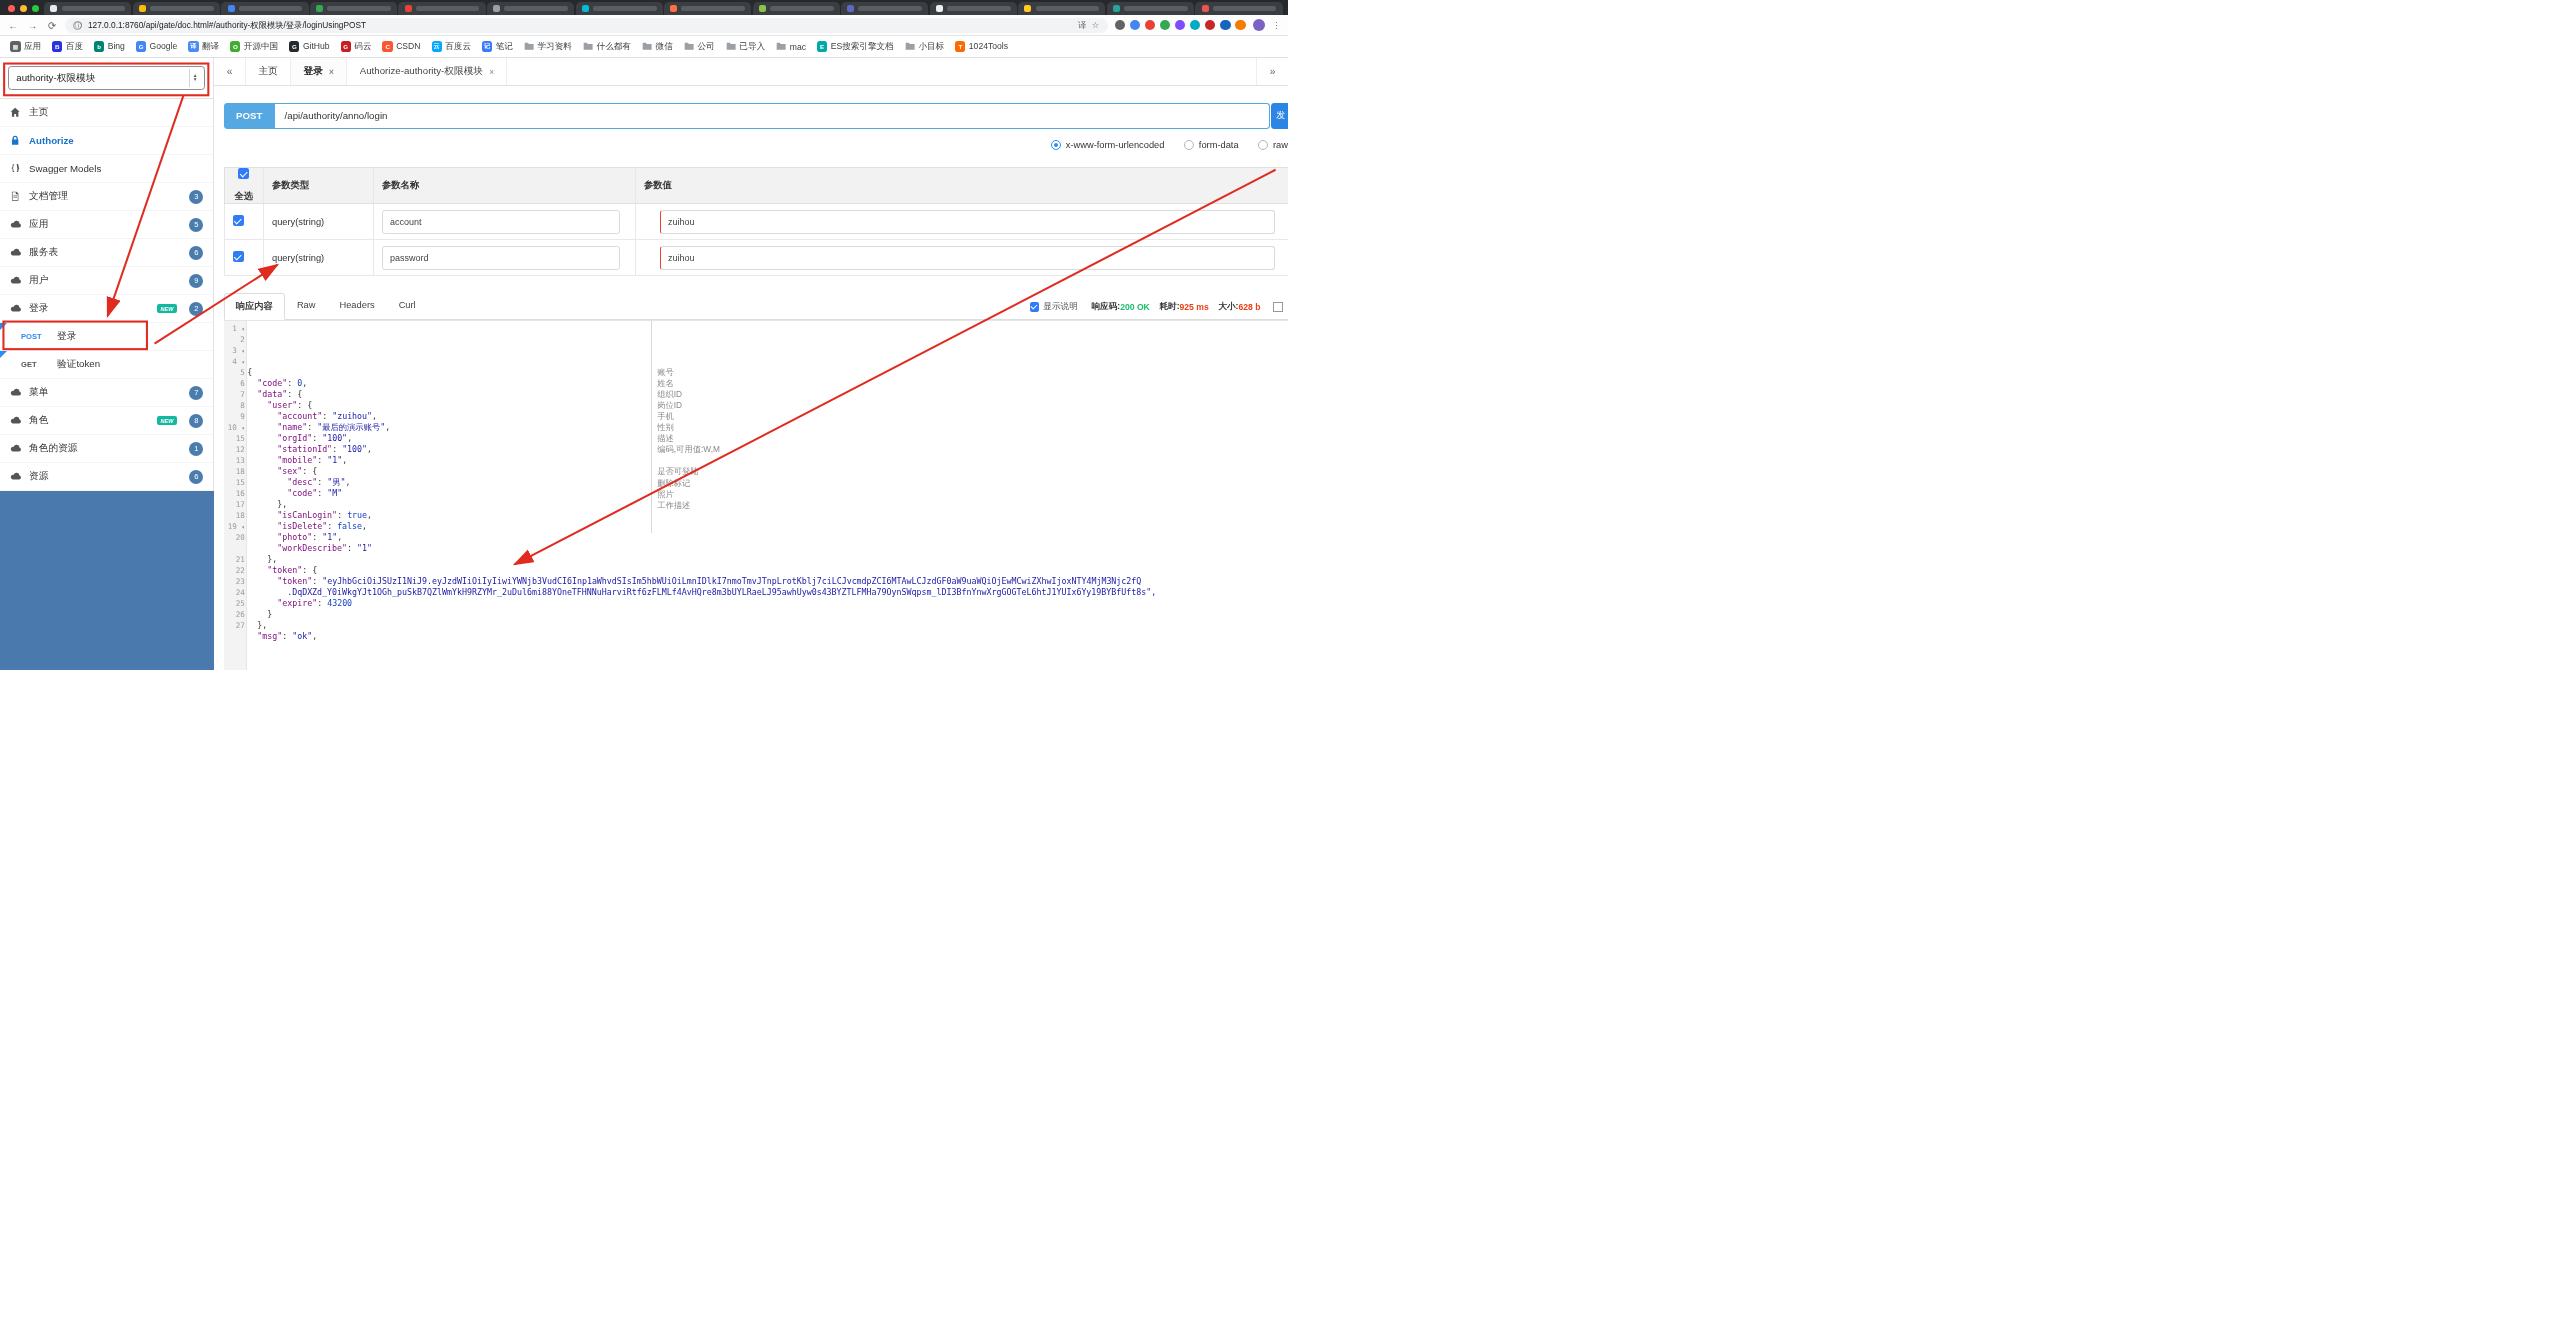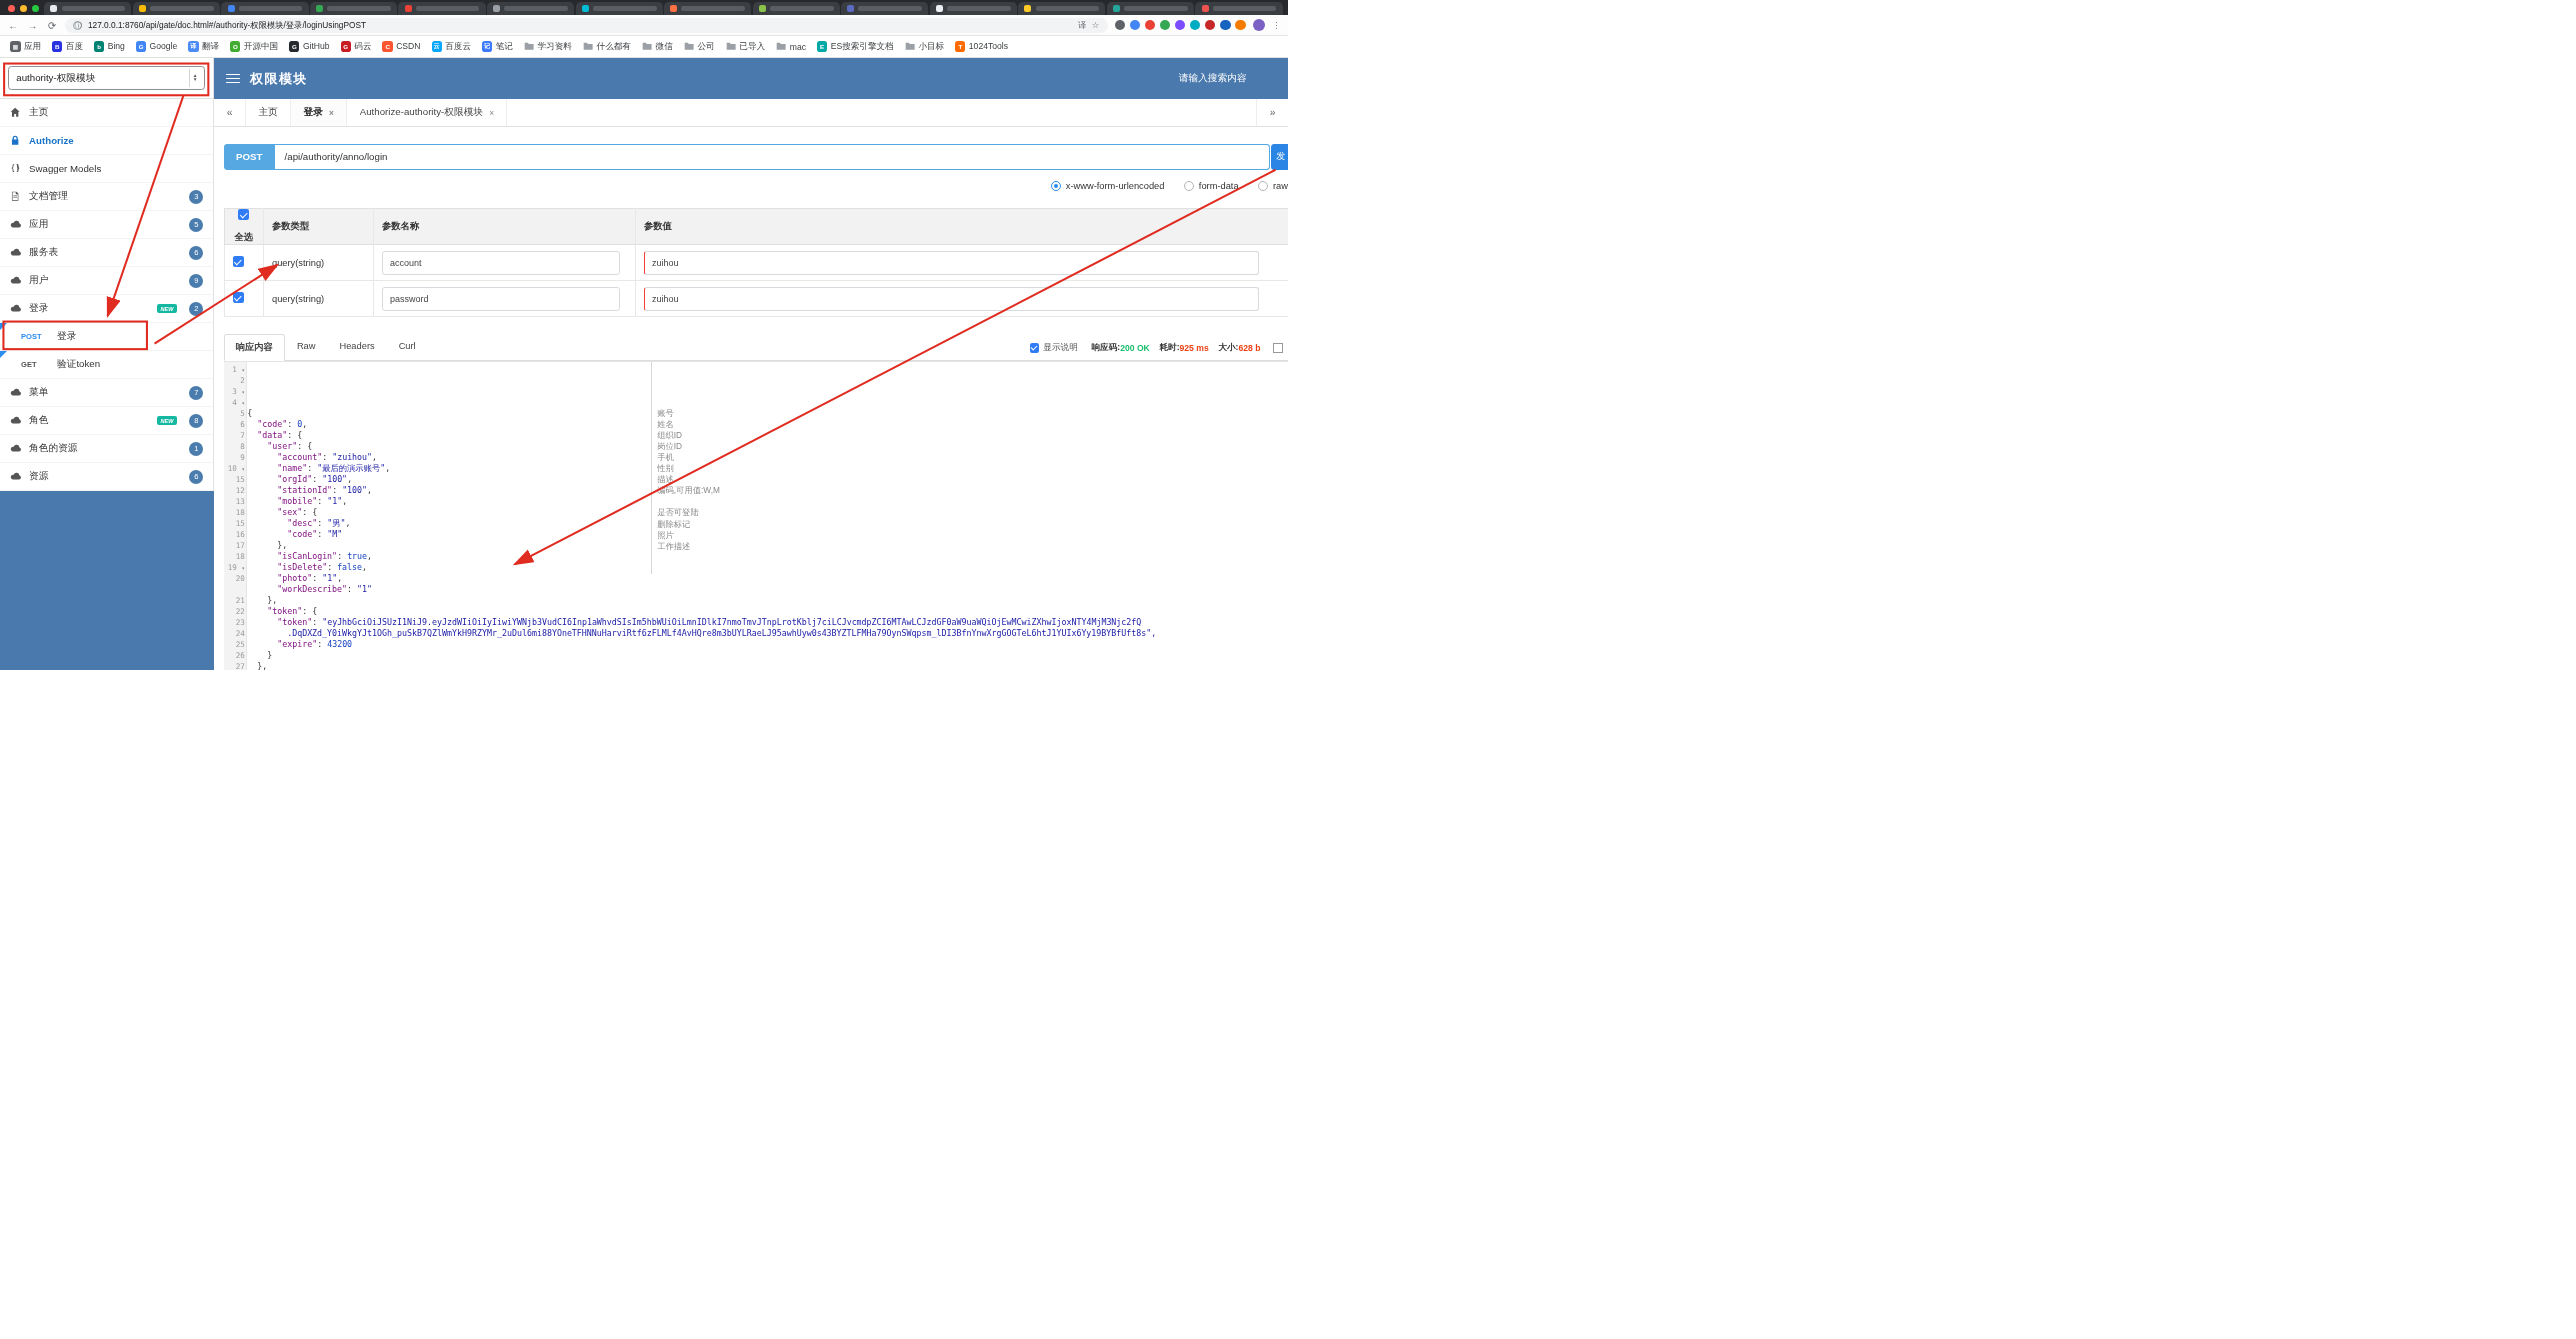--- a/index.html
+++ b/index.html
@@ -85,21 +85,21 @@
   .radio.sel .rb::after { content:""; position:absolute; inset:2.1px; border-radius:50%; background:#2d8cf0; }
 
   .params-table { margin-top:15px; width:100%; border-collapse:collapse; font-size:9.3px; }
   .params-table th { background:#f2f2f2; text-align:left; font-weight:bold; height:30px; padding:0 8.3px; border:0.7px solid #e0e0e0; border-right-color:#e8e8e8; }
   .params-table td { height:36px; padding:0 8.3px; border:0.7px solid #e8e8e8; background:#fff; }
   .params-table th:last-child, .params-table td:last-child { border-right:none; }
   .cb { width:11px; height:11px; border-radius:2.1px; background:#2f7cf6; position:relative; display:inline-block; flex:none; }
   .cb::after { content:""; position:absolute; left:3.4px; top:1.4px; width:2.8px; height:5.5px; border:solid #fff; border-width:0 1.4px 1.4px 0; transform:rotate(45deg); }
   .th-flex { display:flex; align-items:center; gap:11px;flex-direction:column; }
   .p-input { width:238px; height:23.5px; border:0.7px solid #d7dbe0; border-radius:2.8px; padding:0 7px; display:flex; align-items:center; font-size:9px; color:#444; background:#fff; }
-  .v-input { width:calc(100% - 21px); border-left:1.4px solid #f04134; }
+  .v-input { width:calc(100% - 21px); border-left:1.4px solid #f04134;margin-left:16px; }
 
   .response-bar { margin-top:18px; height:26px; display:flex; align-items:flex-end; border-bottom:0.7px solid #ddd; padding-right:5.5px; }
   .resp-tab { padding:6.2px 11px; font-size:9.3px; color:#444; border:0.7px solid transparent; margin-bottom:-0.7px; }
   .resp-tab.active { border:0.7px solid #ddd; border-bottom-color:#fff; background:#fff; border-radius:2.8px 2.8px 0 0; font-weight:bold; }
   .resp-meta { margin-left:auto; display:flex; align-items:center; gap:4.1px; font-size:8.6px; color:#555; padding-bottom:6.2px; }
   .resp-meta .cbx { width:9.7px; height:9.7px; border-radius:2.1px; background:#2f7cf6; position:relative; }
   .resp-meta .cbx::after { content:""; position:absolute; left:2.8px; top:0.7px; width:2.8px; height:4.8px; border:solid #fff; border-width:0 1.4px 1.4px 0; transform:rotate(45deg); }
   .meta-label { font-weight:bold; color:#333; margin-left:9.7px; }
   .expand-ic { width:9.7px; height:9.7px; border:0.7px solid #999; margin-left:8.3px; position:relative; }
 
@@ -451,29 +451,20 @@
               <path d="M14.6 5.1A4.6 4.6 0 005.7 3.9 3.6 3.6 0 004.1 11H14a3 3 0 00.6-5.9z"></path>
             </svg>
           </span>
           <span>资源</span>
           <span class="badge">6</span>
         </div>
       </nav>
   </aside>
 
   <div class="main">
-    <header class="app-header">
-      <span class="hamburger">
-          <i></i>
-          <i></i>
-          <i></i>
-        </span>
-      <span class="app-title">权限模块</span>
-      <span class="search-hint">请输入搜索内容</span>
-    </header>
 
     <div class="tab-bar">
       <span class="tab-chevron left">«</span>
       <div class="main-tabs">
           <div class="main-tab">
             <span>主页</span>
           </div>
           <div class="main-tab active">
             <span>登录</span>
             <span class="tab-close">×</span>

